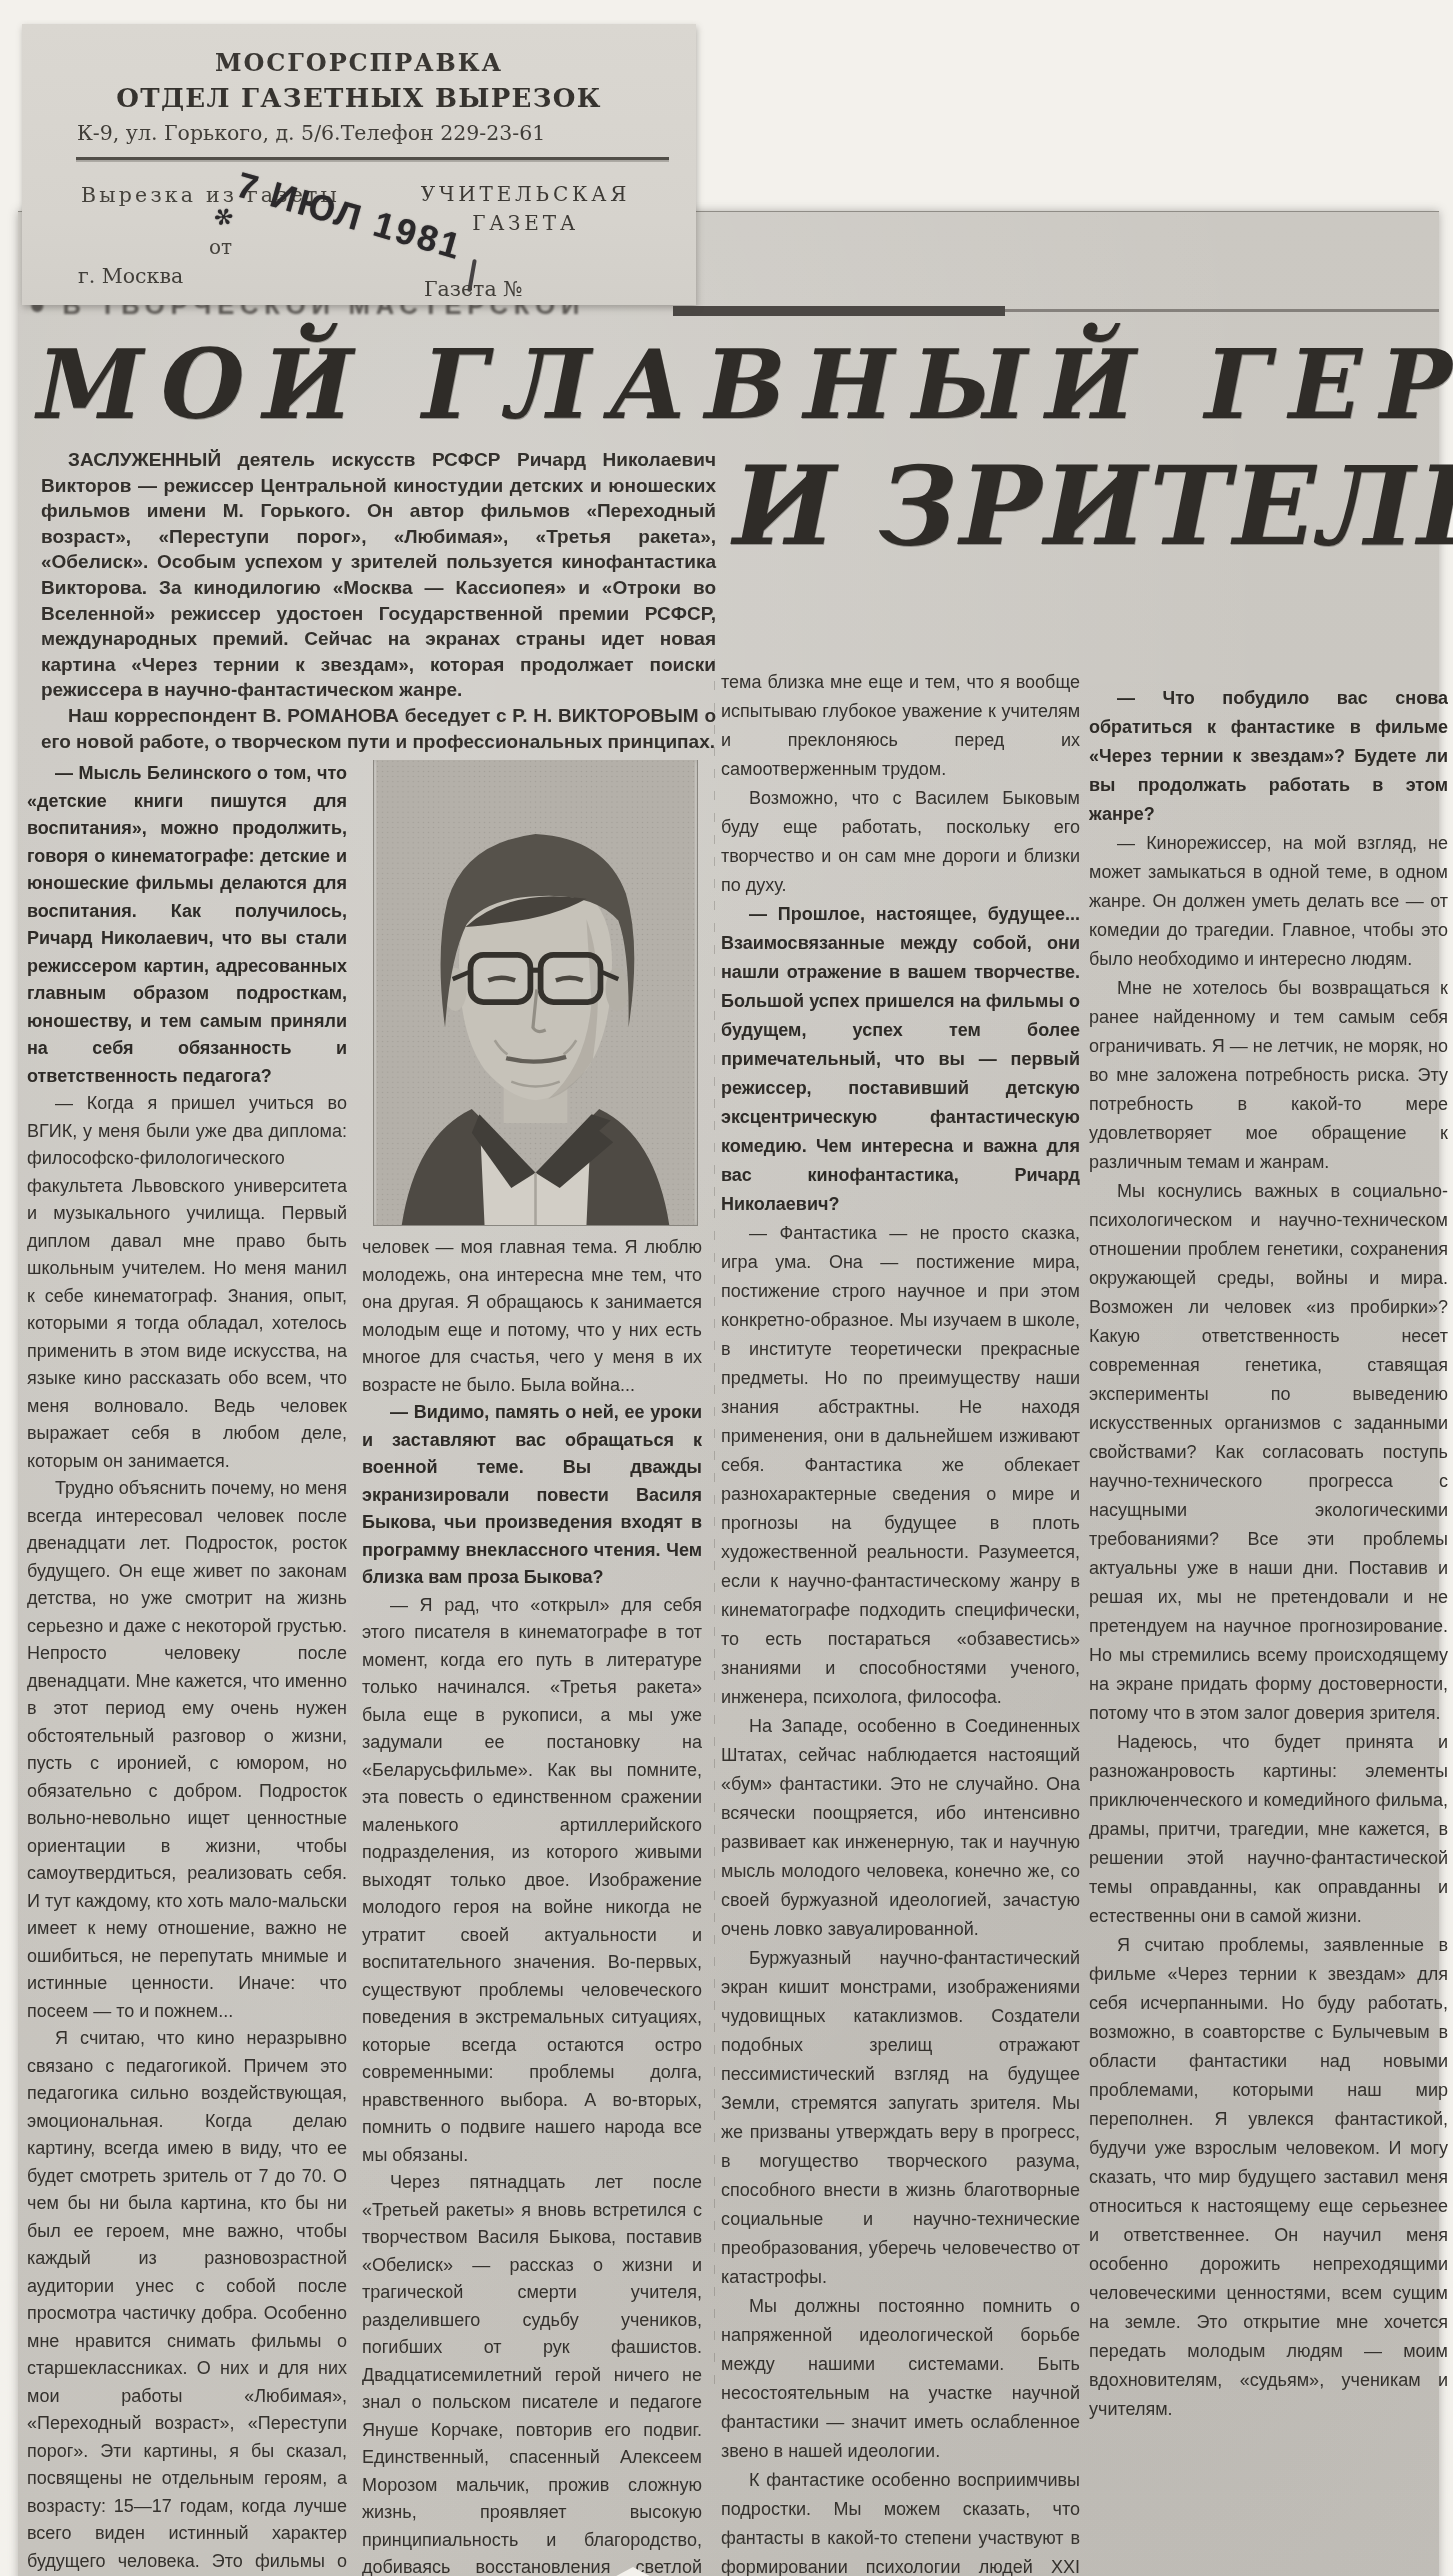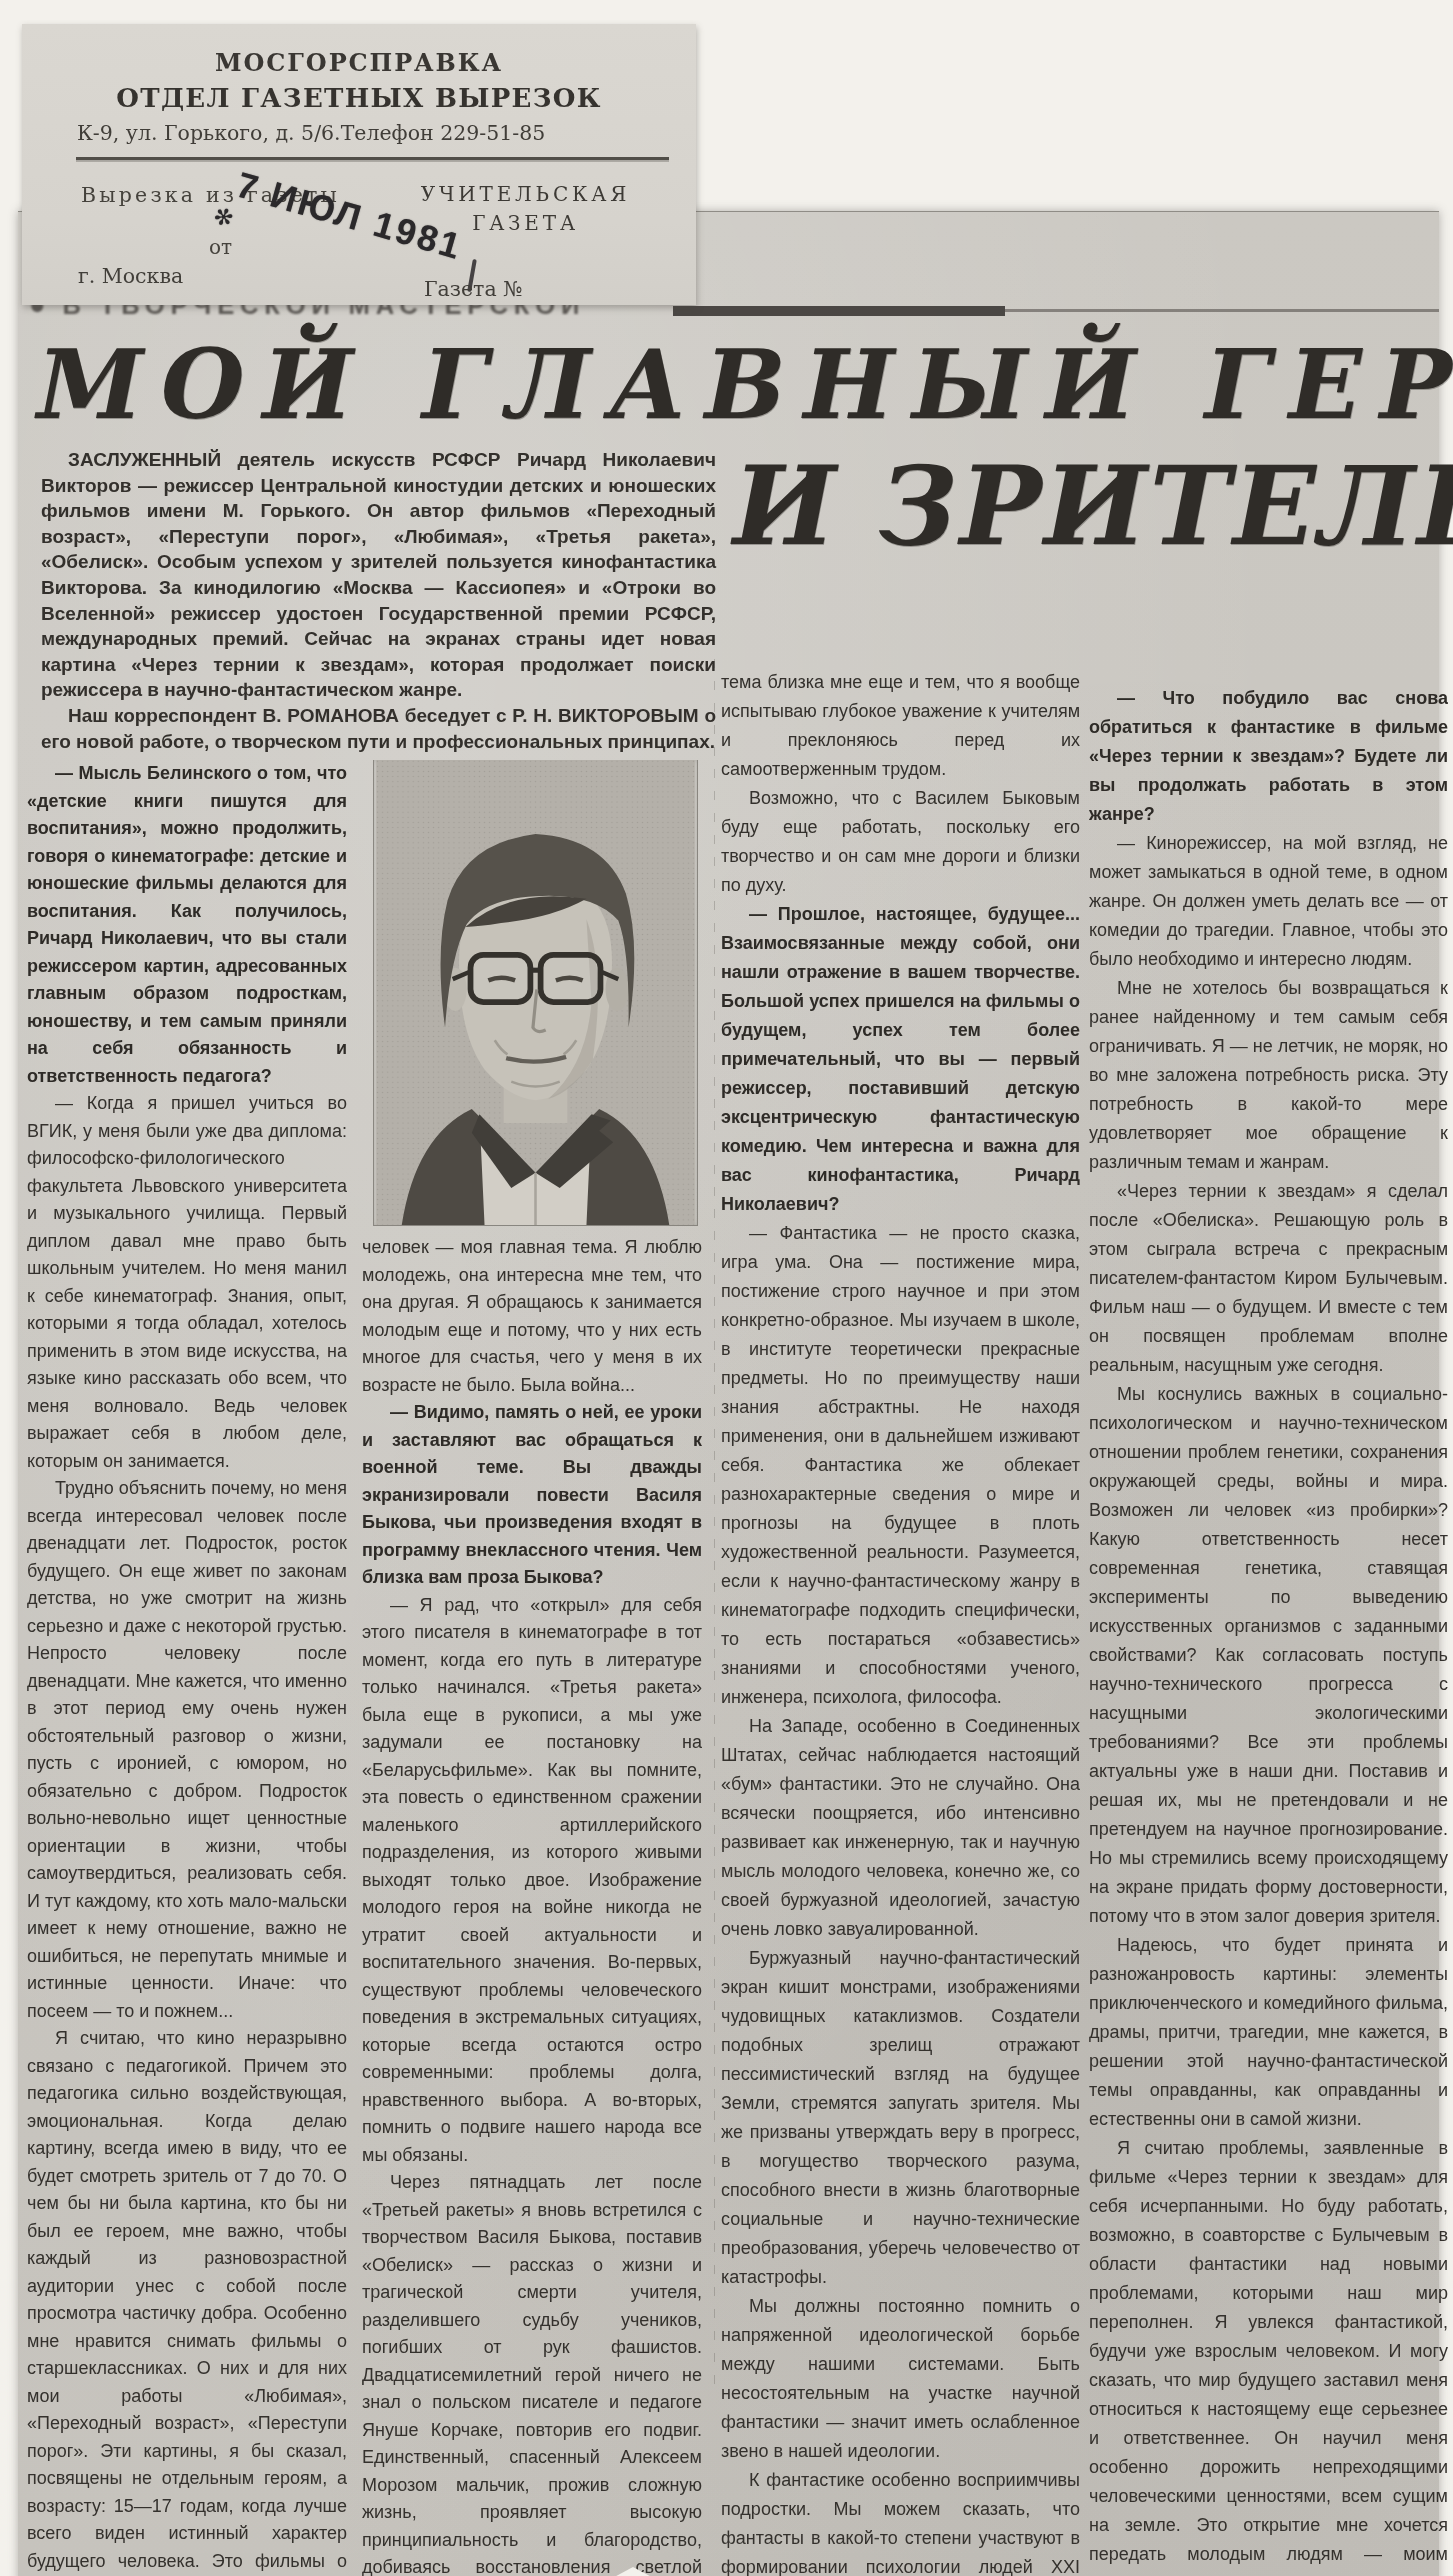--- a/index.html
+++ b/index.html
@@ -83,21 +83,21 @@
 <div class="page">
 
   <div class="clipping"></div>
   <div class="crease"></div>
 
   <div class="slip">
     <div class="org">МОСГОРСПРАВКА</div>
     <div class="dept">ОТДЕЛ ГАЗЕТНЫХ ВЫРЕЗОК</div>
     <div class="addr-row">
       <span>К-9, ул. Горького, д. 5/6.</span>
-      <span>Телефон 229-51-85</span>
+      <span>Телефон 229-23-61</span>
     </div>
     <div class="rule"></div>
     <div class="cut-label">Вырезка из газеты</div>
     <div class="paper-name">
       <span>УЧИТЕЛЬСКАЯ</span><br>
       <span>ГАЗЕТА</span>
     </div>
     <div class="date-label">от</div>
     <div class="stamp-star">✻</div>
     <div class="stamp">7 ИЮЛ 1981</div>
@@ -187,21 +187,20 @@
       <p class="a">На Западе, особенно в Соединенных Штатах, сейчас наблюдается настоящий «бум» фантастики. Это не случайно. Она всячески поощряется, ибо интенсивно развивает как инженерную, так и научную мысль молодого человека, конечно же, со своей буржуазной идеологией, зачастую очень ловко завуалированной.</p>
       <p class="a">Буржуазный научно-фантастический экран кишит монстрами, изображениями чудовищных катаклизмов. Создатели подобных зрелищ отражают пессимистический взгляд на будущее Земли, стремятся запугать зрителя. Мы же призваны утверждать веру в прогресс, в могущество творческого разума, способного внести в жизнь благотворные социальные и научно-технические преобразования, уберечь человечество от катастрофы.</p>
       <p class="a">Мы должны постоянно помнить о напряженной идеологической борьбе между нашими системами. Быть несостоятельным на участке научной фантастики — значит иметь ослабленное звено в нашей идеологии.</p>
       <p class="a">К фантастике особенно восприимчивы подростки. Мы можем сказать, что фантасты в какой-то степени участвуют в формировании психологии людей XXI века. Будущее начинается с мечты, а дети любят мечтать. Уводя юного зрителя в мир ирреального, художники не имеют права позволить ему заблудиться, они должны вооружить его точными</p>
     </div>
 
   <div class="col col4">
       <p class="q">— Что побудило вас снова обратиться к фантастике в фильме «Через тернии к звездам»? Будете ли вы продолжать работать в этом жанре?</p>
       <p class="a">— Кинорежиссер, на мой взгляд, не может замыкаться в одной теме, в одном жанре. Он должен уметь делать все — от комедии до трагедии. Главное, чтобы это было необходимо и интересно людям.</p>
       <p class="a">Мне не хотелось бы возвращаться к ранее найденному и тем самым себя ограничивать. Я — не летчик, не моряк, но во мне заложена потребность риска. Эту потребность в какой-то мере удовлетворяет мое обращение к различным темам и жанрам.</p>
-      <p class="a">«Через тернии к звездам» я сделал после «Обелиска». Решающую роль в этом сыграла встреча с прекрасным писателем-фантастом Киром Булычевым. Фильм наш — о будущем. И вместе с тем он посвящен проблемам вполне реальным, насущным уже сегодня.</p>
       <p class="a">Мы коснулись важных в социально-психологическом и научно-техническом отношении проблем генетики, сохранения окружающей среды, войны и мира. Возможен ли человек «из пробирки»? Какую ответственность несет современная генетика, ставящая эксперименты по выведению искусственных организмов с заданными свойствами? Как согласовать поступь научно-технического прогресса с насущными экологическими требованиями? Все эти проблемы актуальны уже в наши дни. Поставив и решая их, мы не претендовали и не претендуем на научное прогнозирование. Но мы стремились всему происходящему на экране придать форму достоверности, потому что в этом залог доверия зрителя.</p>
       <p class="a">Надеюсь, что будет принята и разножанровость картины: элементы приключенческого и комедийного фильма, драмы, притчи, трагедии, мне кажется, в решении этой научно-фантастической темы оправданны, как оправданны и естественны они в самой жизни.</p>
       <p class="a">Я считаю проблемы, заявленные в фильме «Через тернии к звездам» для себя исчерпанными. Но буду работать, возможно, в соавторстве с Булычевым в области фантастики над новыми проблемами, которыми наш мир переполнен. Я увлекся фантастикой, будучи уже взрослым человеком. И могу сказать, что мир будущего заставил меня относиться к настоящему еще серьезнее и ответственнее. Он научил меня особенно дорожить непреходящими человеческими ценностями, всем сущим на земле. Это открытие мне хочется передать молодым людям — моим вдохновителям, «судьям», ученикам и учителям.</p>
     </div>
 
   <div class="tear-notch"></div>
   <div class="bottom-edge"></div>
 
 </div>
 

